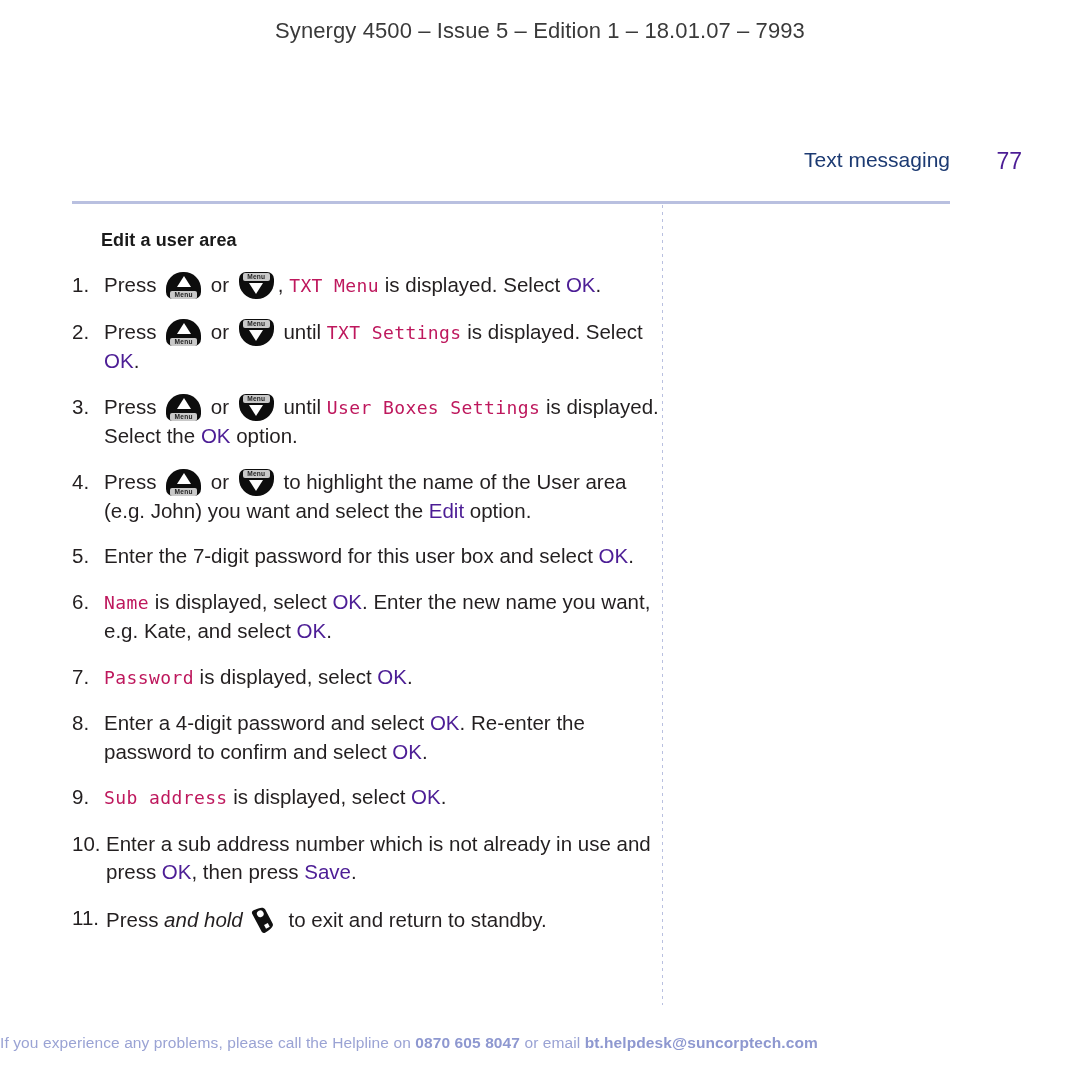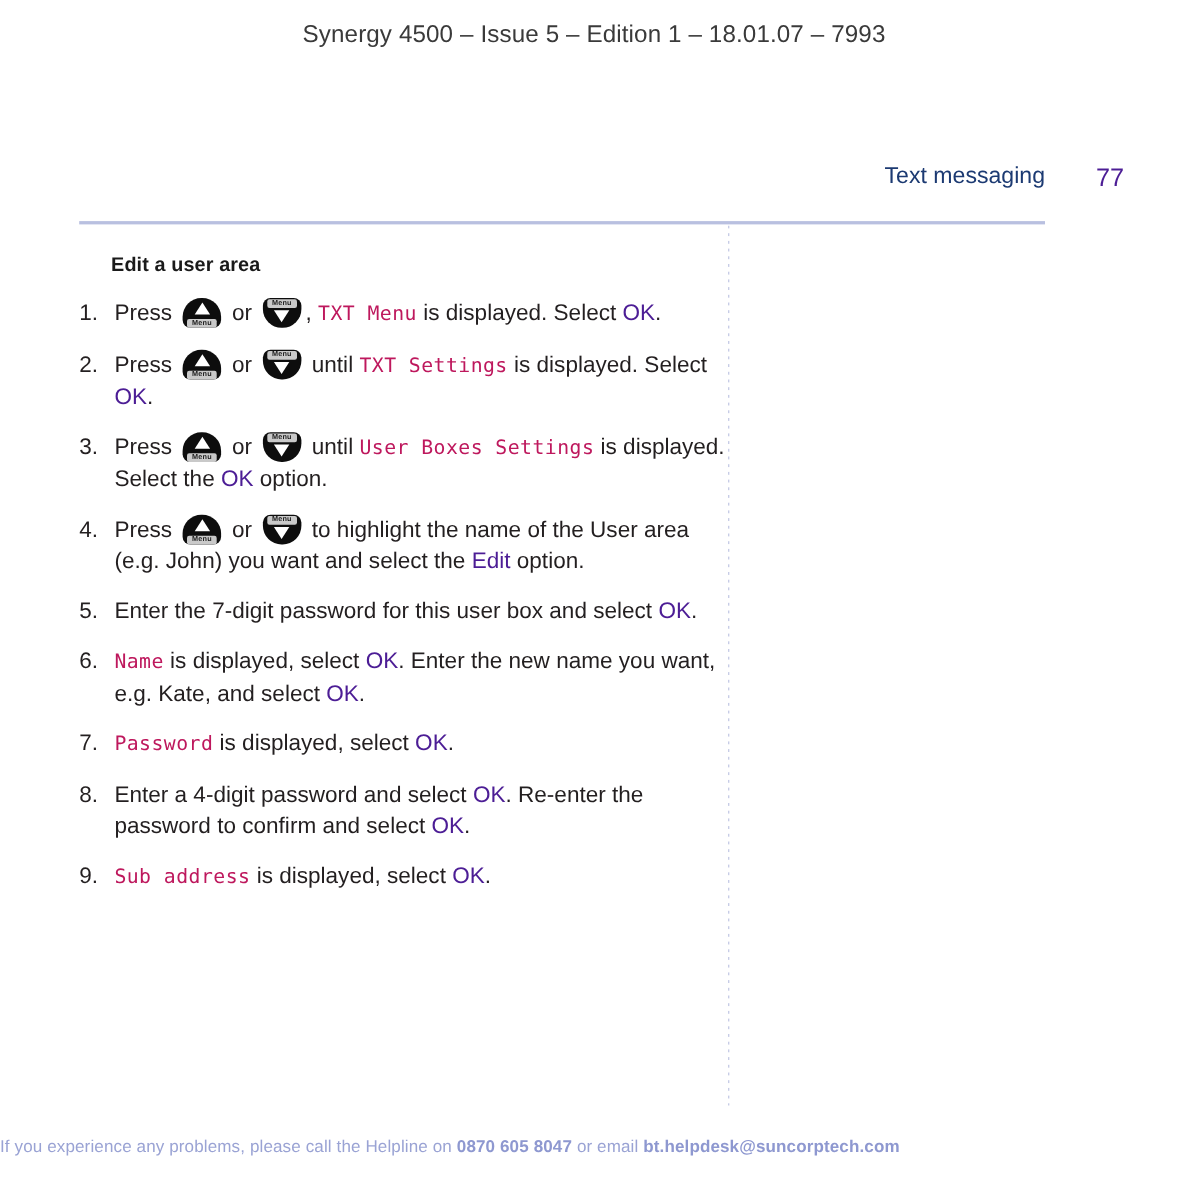--- a/index.html
+++ b/index.html
@@ -238,18 +238,26 @@
   <ol class="steps" id="steps-list">
       <li><span class="num">1.</span><span>Press </span><span class="keyicon up"><span class="body"></span><span class="tri"></span><span class="menu-label">Menu</span></span><span> or </span><span class="keyicon down"><span class="body"></span><span class="tri"></span><span class="menu-label">Menu</span></span><span>, </span><span class="lcd">TXT Menu</span><span> is displayed. Select </span><span class="okw">OK</span><span>.</span></li>
       <li><span class="num">2.</span><span>Press </span><span class="keyicon up"><span class="body"></span><span class="tri"></span><span class="menu-label">Menu</span></span><span> or </span><span class="keyicon down"><span class="body"></span><span class="tri"></span><span class="menu-label">Menu</span></span><span> until </span><span class="lcd">TXT Settings</span><span> is displayed. Select </span><span class="okw">OK</span><span>.</span></li>
       <li><span class="num">3.</span><span>Press </span><span class="keyicon up"><span class="body"></span><span class="tri"></span><span class="menu-label">Menu</span></span><span> or </span><span class="keyicon down"><span class="body"></span><span class="tri"></span><span class="menu-label">Menu</span></span><span> until </span><span class="lcd">User Boxes Settings</span><span> is displayed. Select the </span><span class="okw">OK</span><span> option.</span></li>
       <li><span class="num">4.</span><span>Press </span><span class="keyicon up"><span class="body"></span><span class="tri"></span><span class="menu-label">Menu</span></span><span> or </span><span class="keyicon down"><span class="body"></span><span class="tri"></span><span class="menu-label">Menu</span></span><span> to highlight the name of the User area (e.g. John) you want and select the </span><span class="okw">Edit</span><span> option.</span></li>
       <li><span class="num">5.</span><span>Enter the 7-digit password for this user box and select </span><span class="okw">OK</span><span>.</span></li>
       <li><span class="num">6.</span><span class="lcd">Name</span><span> is displayed, select </span><span class="okw">OK</span><span>. Enter the new name you want, e.g. Kate, and select </span><span class="okw">OK</span><span>.</span></li>
       <li><span class="num">7.</span><span class="lcd">Password</span><span> is displayed, select </span><span class="okw">OK</span><span>.</span></li>
       <li><span class="num">8.</span><span>Enter a 4-digit password and select </span><span class="okw">OK</span><span>. Re-enter the password to confirm and select </span><span class="okw">OK</span><span>.</span></li>
       <li><span class="num">9.</span><span class="lcd">Sub  address</span><span> is displayed, select </span><span class="okw">OK</span><span>.</span></li>
+      <li class="wide-num"><span class="num">10.</span><span>Enter a sub address number which is not already in use and press </span><span class="okw">OK</span><span>, then press </span><span class="okw">Save</span><span>.</span></li>
+      <li class="wide-num"><span class="num">11.</span><span>Press </span><span class="ital">and hold</span><span class="phoneicon"><svg viewBox="0 0 30 30" width="30" height="30">
+            <g transform="rotate(-28 15 15)">
+              <path d="M10 2.5 C16 2.5 20.5 4 20.5 7 L20.5 23 C20.5 26 16 27.5 10 27.5 C8.2 27.5 7 26.6 7 25.2 L7 4.8 C7 3.4 8.2 2.5 10 2.5 Z" fill="#111"></path>
+              <ellipse cx="14.2" cy="8.6" rx="3.4" ry="3.3" fill="#fff"></ellipse>
+              <rect x="12.2" y="20.4" width="4.2" height="4.2" fill="#fff"></rect>
+            </g>
+          </svg></span><span> to exit and return to standby.</span></li>
     </ol>
 </div>
 
 <div class="doc-footer">
   <span>If you experience any problems, please call the Helpline on </span><b>0870 605 8047</b><span> or email </span><b>bt.helpdesk@suncorptech.com</b>
 </div>
 
 </body></html>

